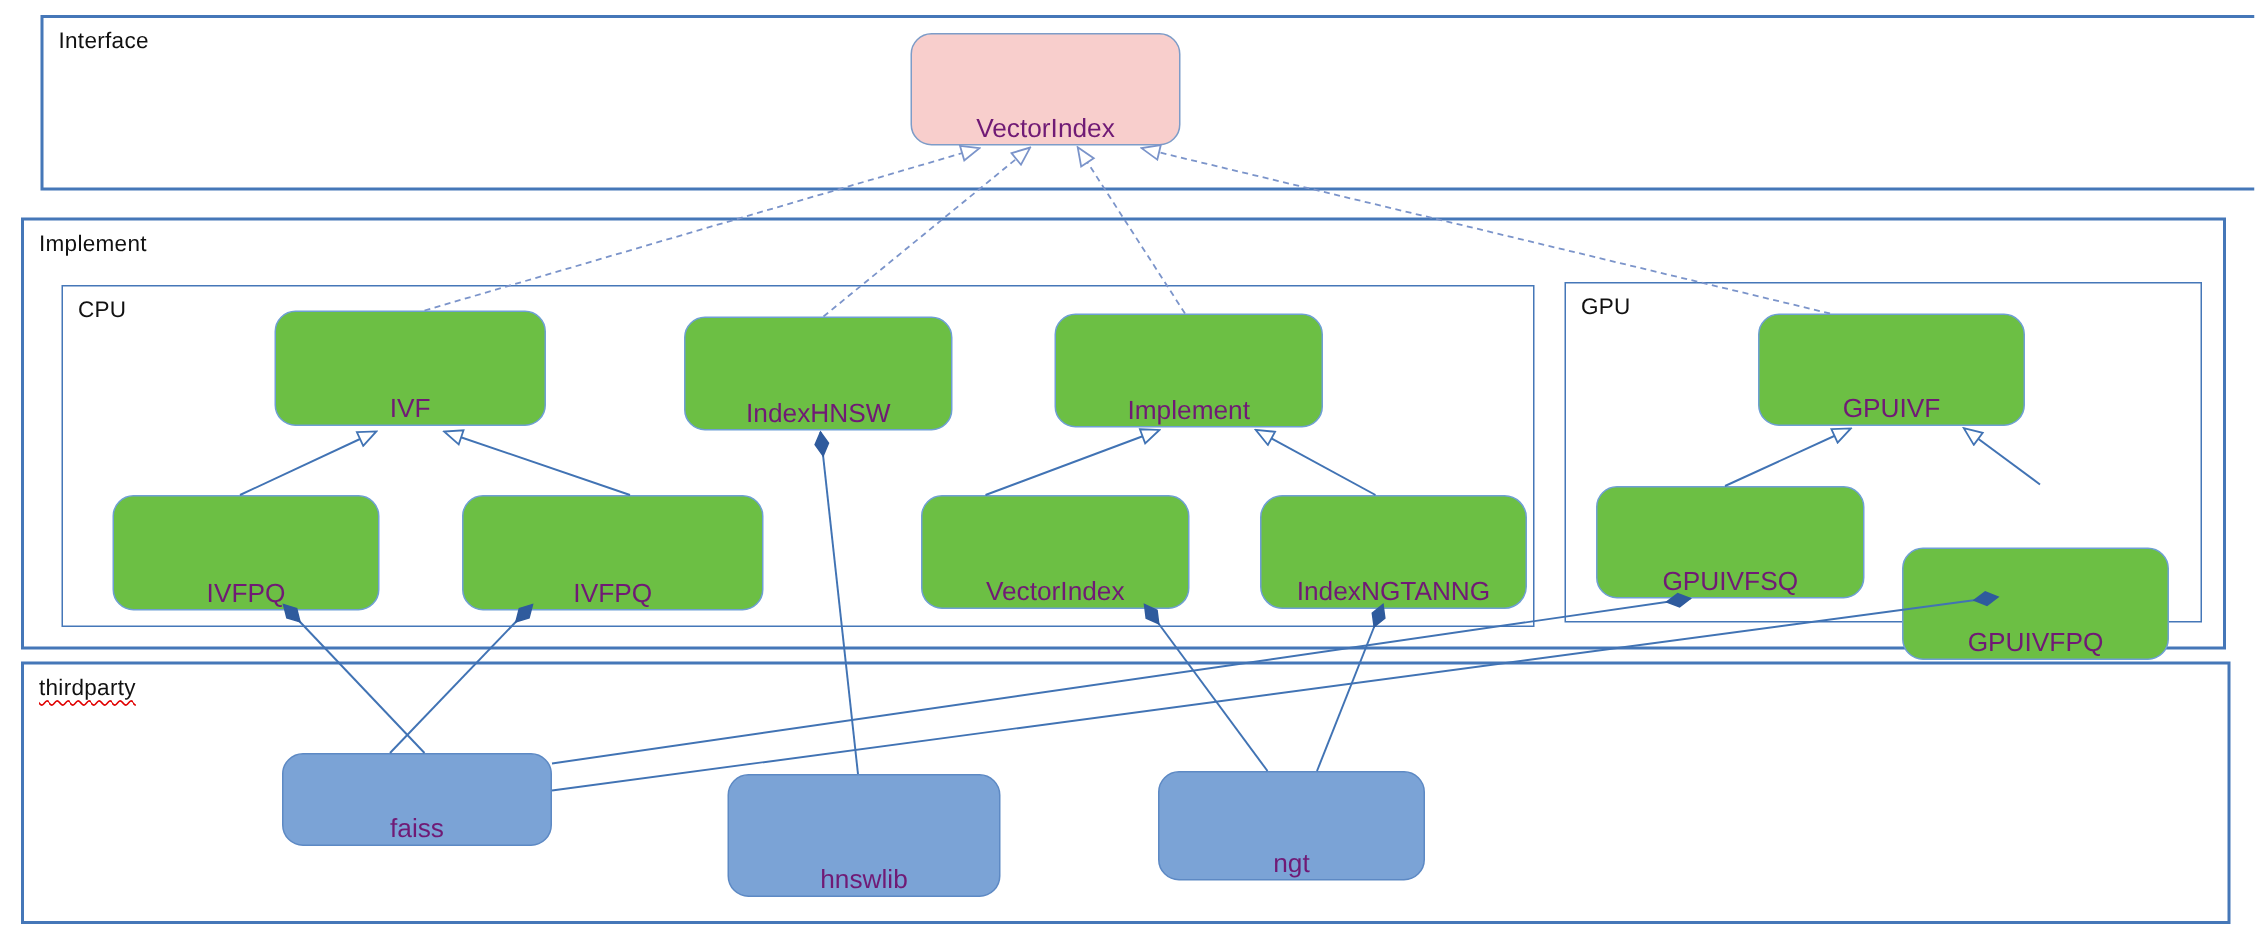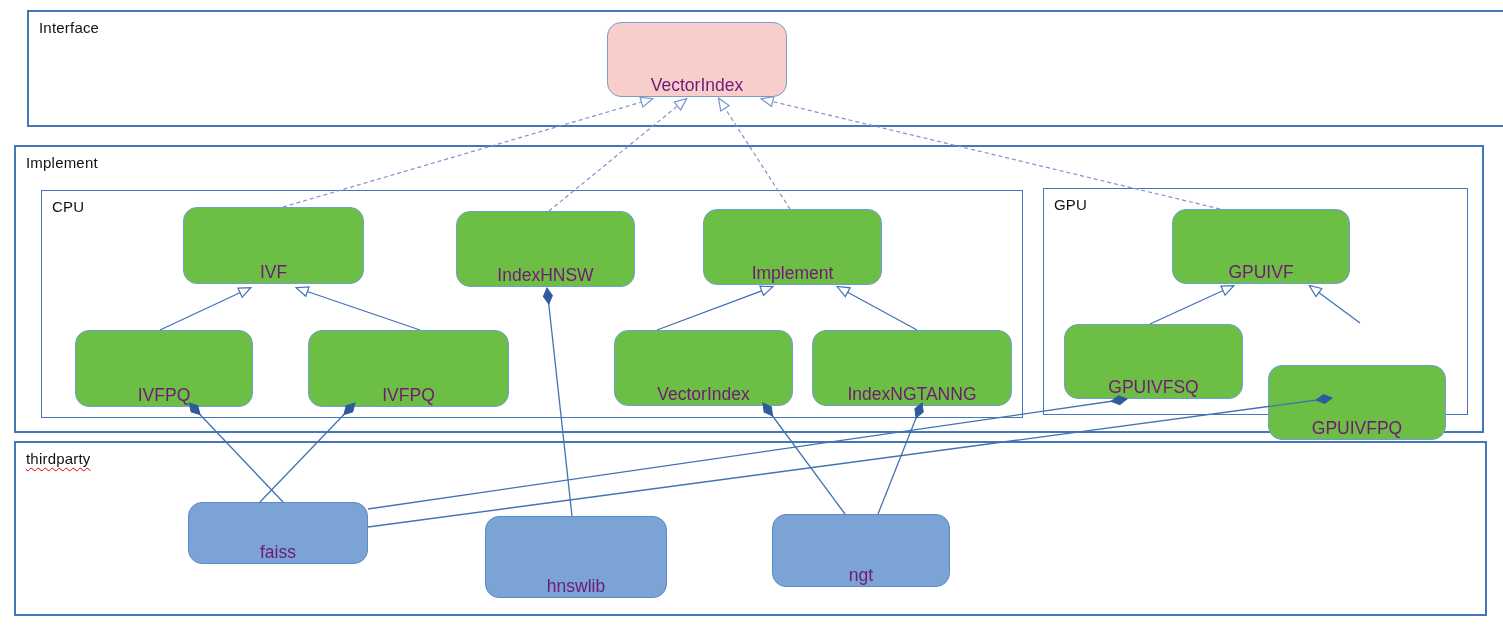--- a/index.html
+++ b/index.html
@@ -32,21 +32,21 @@
   .node.green{background:#6cbf44;border:1.5px solid #6e9fd4;}
   .node.pink{background:#f8cecc;border:1.5px solid #7d9cc8;}
   .node.blue{background:#7ba3d6;border:1.5px solid #5d89c4;}
   #n-vectorindex{left:607px;top:22px;width:180px;height:75px;}
   #n-ivf{left:183px;top:207px;width:181px;height:77px;}
   #n-indexhnsw{left:456px;top:211px;width:179px;height:76px;}
   #n-indexngt{left:703px;top:209px;width:179px;height:76px;}
   #n-ivfsq{left:75px;top:330px;width:178px;height:77px;}
   #n-ivfpq{left:308px;top:330px;width:201px;height:77px;}
   #n-indexngtonng{left:614px;top:330px;width:179px;height:76px;}
-  #n-indexngtanng{left:812px;top:330px;width:200px;height:76px;}
+  #n-indexngtanng{left:840px;top:330px;width:178px;height:76px;border-radius:15px;}
   #n-gpuivf{left:1172px;top:209px;width:178px;height:75px;}
   #n-gpuivfsq{left:1064px;top:324px;width:179px;height:75px;}
   #n-gpuivfpq{left:1268px;top:323px;width:178px;height:75px;margin-top:42px;}
   #n-faiss{left:188px;top:502px;width:180px;height:62px;}
   #n-hnswlib{left:485px;top:516px;width:182px;height:82px;}
   #n-ngt{left:772px;top:514px;width:178px;height:73px;}
   
   svg.edges{position:absolute;left:0;top:0;width:1503px;height:628px;pointer-events:none;}
   .edge.realization{stroke:#7b94ca;stroke-width:1.2;stroke-dasharray:4 3;}
   .edge.inheritance{stroke:#4173b4;stroke-width:1.3;}

